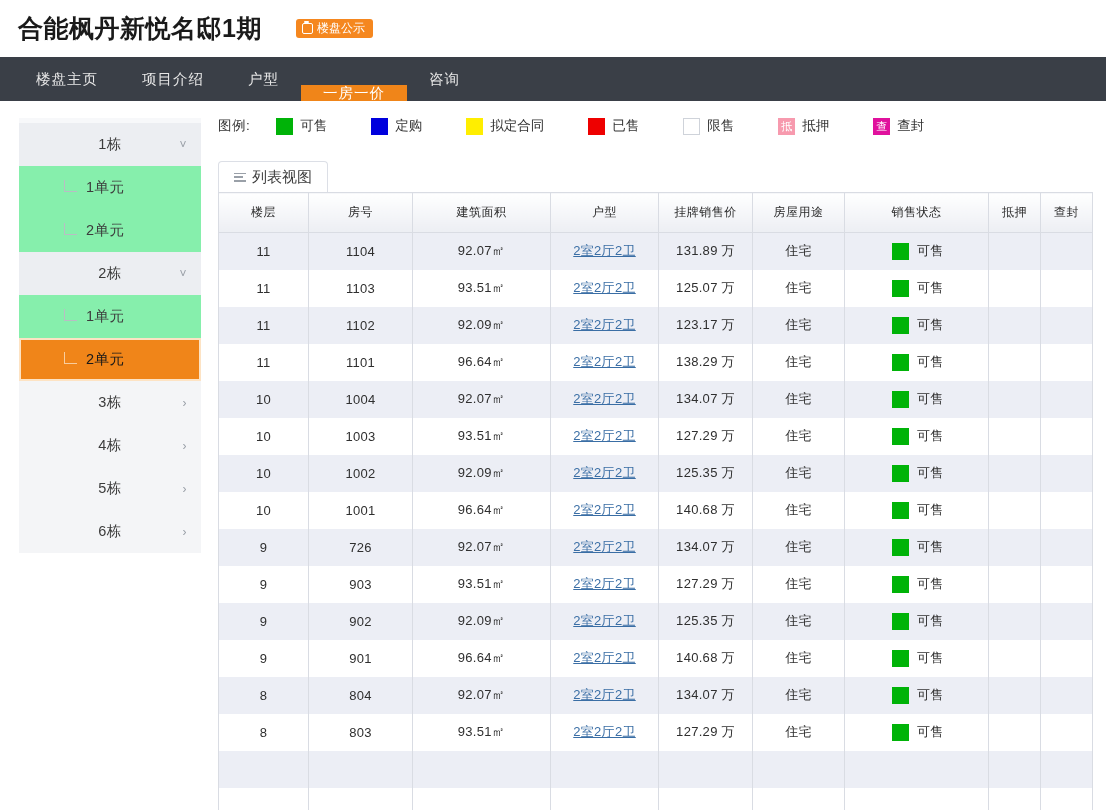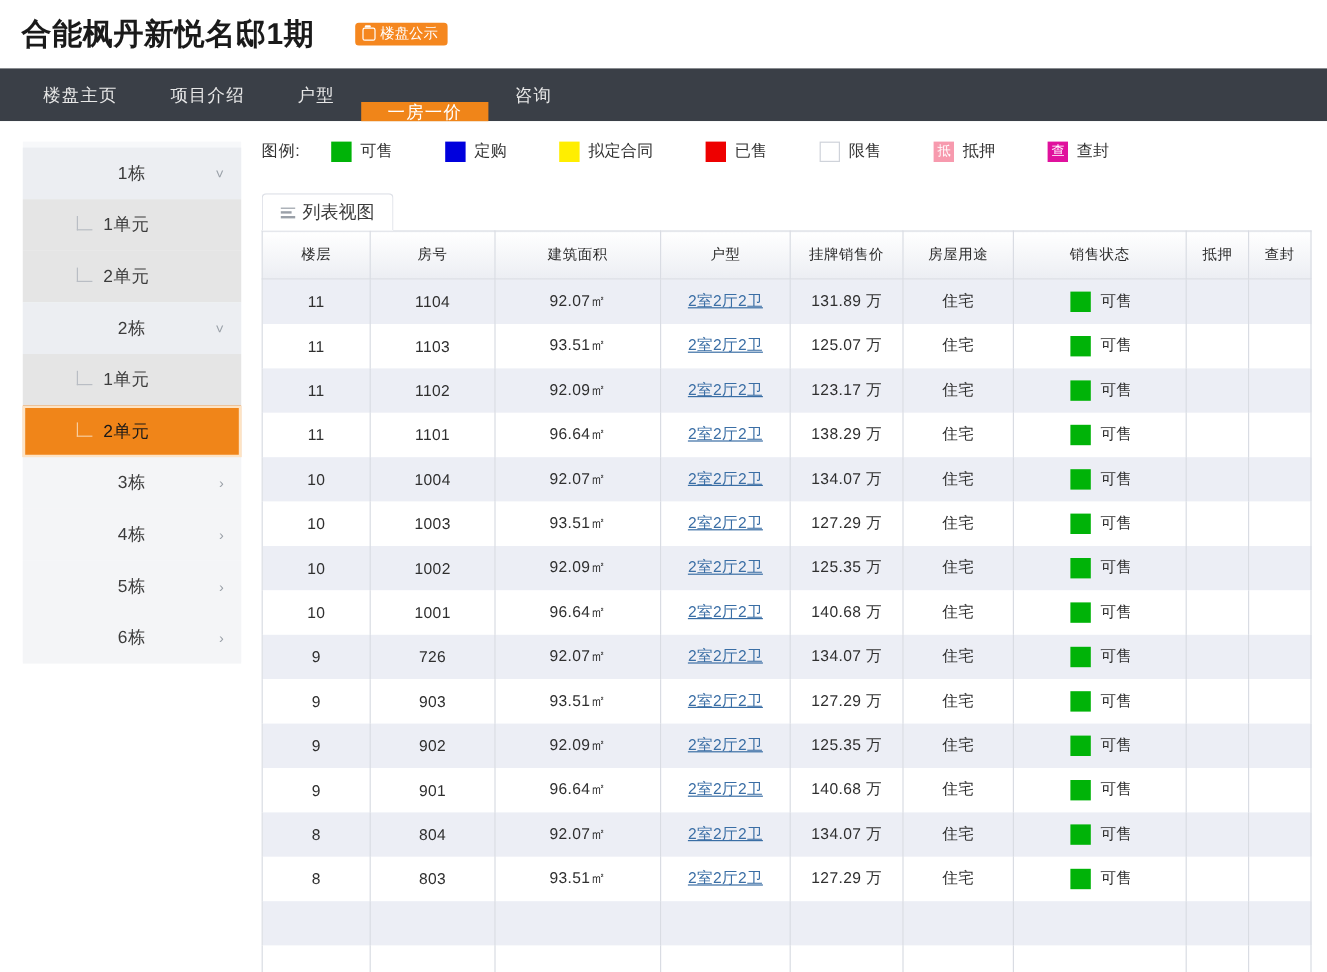--- a/index.html
+++ b/index.html
@@ -111,21 +111,21 @@
   }
   .tree-node.building.collapsed { background: #f4f5f7; }
   .tree-node .chevron {
     position: absolute;
     right: 14px;
     color: #9aa0a8;
     font-size: 12px;
     line-height: 1;
   }
   .tree-node.unit {
-    background: #e5e5e5;
+    background: #86efac;
     padding-left: 45px;
     gap: 9px;
   }
   .tree-node.unit .branch {
     color: #b9bdc4;
     font-size: 13px;
     line-height: 1;
     display: inline-block;
     width: 13px; height: 12px;
     border-left: 1.5px solid #b9bdc4;

